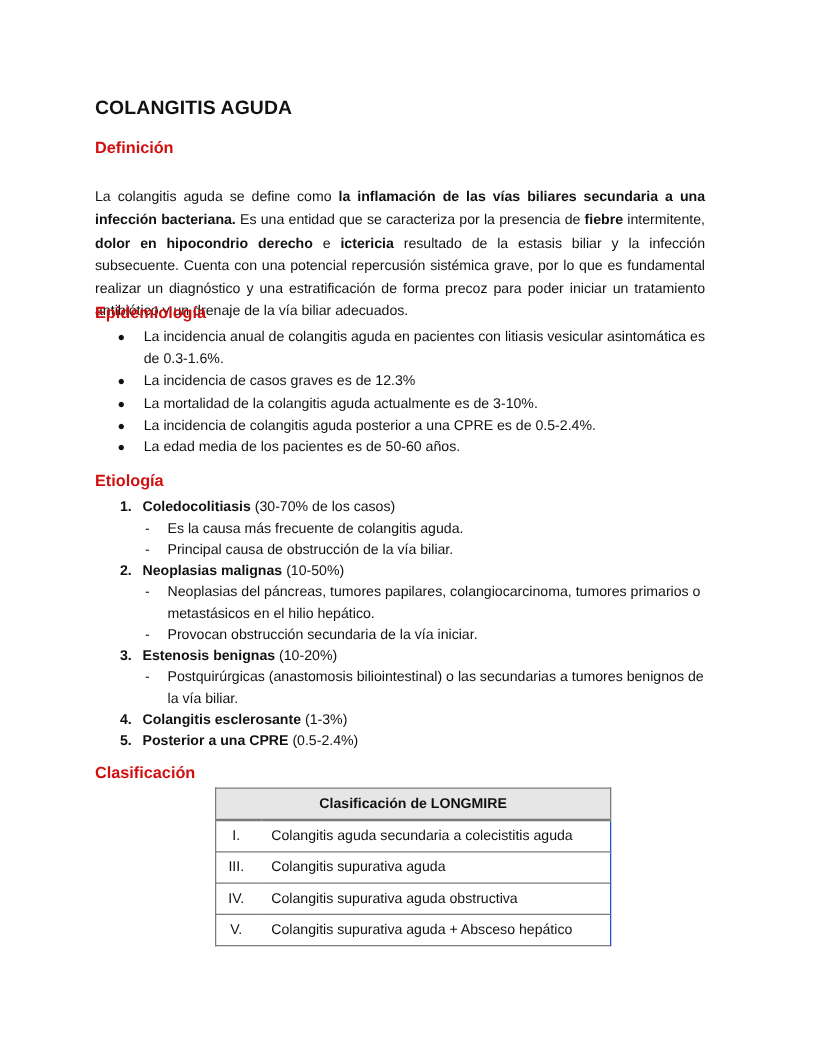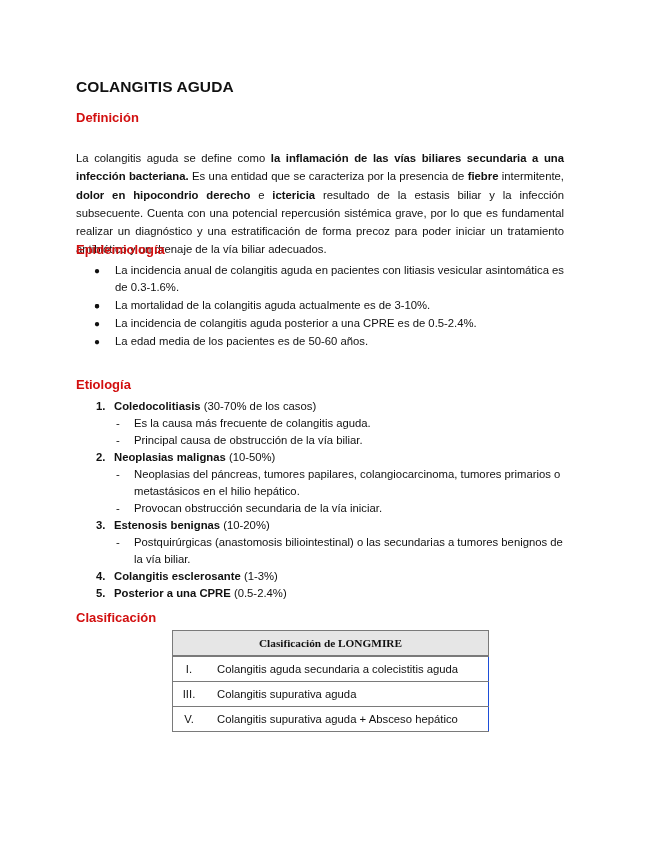--- a/index.html
+++ b/index.html
@@ -38,21 +38,21 @@
     ol.etio > li b { font-weight: bold; }
     ol.etio ul.sub { margin: 0; padding: 0; list-style: none; }
     ol.etio ul.sub li { position: relative; padding-left: 20px; line-height: 17px; }
     ol.etio ul.sub li .dash { position: absolute; left: 2px; top: 0; }
     table.longmire {
       position: absolute; left: 96px; top: 630px; width: 317px;
       border-collapse: collapse; font-size: 11.3px;
     }
     table.longmire th {
       background: #e6e6e6; font-weight: bold; height: 22px; text-align: center;
-      border: 1px solid #7a7a7a; border-bottom: 2px solid #7a7a7a; font-family: Liberation Serif, serif;
+      border: 1px solid #7a7a7a; border-bottom: 2px solid #7a7a7a;
     }
     table.longmire td {
       height: 22px; border: 1px solid #7a7a7a; border-left: none; border-right: none;
     }
     table.longmire td.roman { width: 32px; text-align: center; border-left: 1px solid #7a7a7a; padding: 0 4px 0 0; }
     table.longmire td.desc { padding-left: 8px; border-right: 1px solid #1d4ed8; }
   </style>
 </head>
 <body>
 
@@ -60,21 +60,21 @@
   <div class="title">COLANGITIS AGUDA</div>
 
   <div class="heading" style="top:110px">Definición</div>
   <div class="para">
     <span>La colangitis aguda se define como </span><b>la inflamación de las vías biliares secundaria a una infección bacteriana.</b><span> Es una entidad que se caracteriza por la presencia de </span><b>fiebre</b><span> intermitente, </span><b>dolor en hipocondrio derecho</b><span> e </span><b>ictericia</b><span> resultado de la estasis biliar y la infección subsecuente. Cuenta con una potencial repercusión sistémica grave, por lo que es fundamental realizar un diagnóstico y una estratificación de forma precoz para poder iniciar un tratamiento antibiótico y un drenaje de la vía biliar adecuados.</span>
   </div>
 
   <div class="heading" style="top:242px">Epidemiología</div>
   <ul class="bullets">
     <li><span class="dot">●</span><span>La incidencia anual de colangitis aguda en pacientes con litiasis vesicular asintomática es de 0.3-1.6%.</span></li>
-    <li><span class="dot">●</span></li>
+    <li><span class="dot">●</span><span>La incidencia de casos graves es de 12.3%</span></li>
     <li><span class="dot">●</span><span>La mortalidad de la colangitis aguda actualmente es de 3-10%.</span></li>
     <li><span class="dot">●</span><span>La incidencia de colangitis aguda posterior a una CPRE es de 0.5-2.4%.</span></li>
     <li><span class="dot">●</span><span>La edad media de los pacientes es de 50-60 años.</span></li>
   </ul>
 
   <div class="heading" style="top:377px">Etiología</div>
   <ol class="etio">
     <li>
       <span class="num">1.</span><b>Coledocolitiasis</b><span> (30-70% de los casos)</span>
       <ul class="sub">
@@ -113,18 +113,22 @@
     <tbody>
       <tr>
         <td class="roman">I.</td>
         <td class="desc">Colangitis aguda secundaria a colecistitis aguda</td>
       </tr>
       <tr>
         <td class="roman">III.</td>
         <td class="desc">Colangitis supurativa aguda</td>
       </tr>
       <tr>
+        <td class="roman">IV.</td>
+        <td class="desc">Colangitis supurativa aguda obstructiva</td>
+      </tr>
+      <tr>
         <td class="roman">V.</td>
         <td class="desc">Colangitis supurativa aguda + Absceso hepático</td>
       </tr>
     </tbody>
   </table>
 </div>
 
 </body></html>

